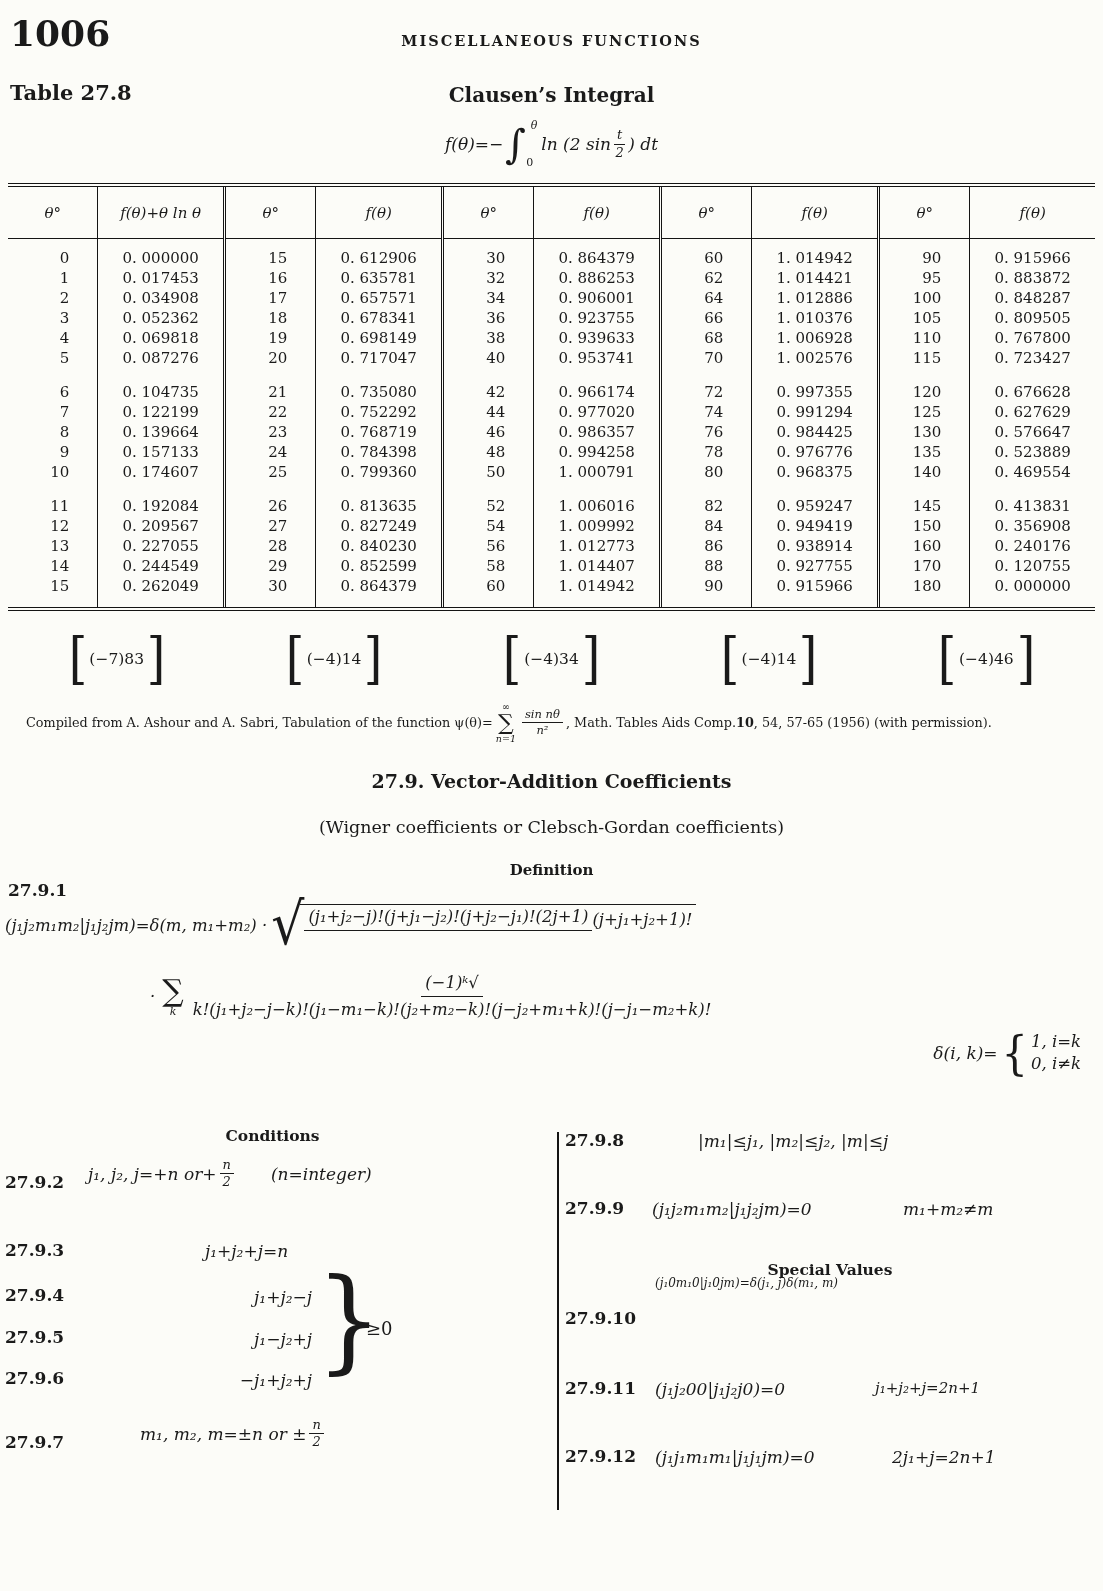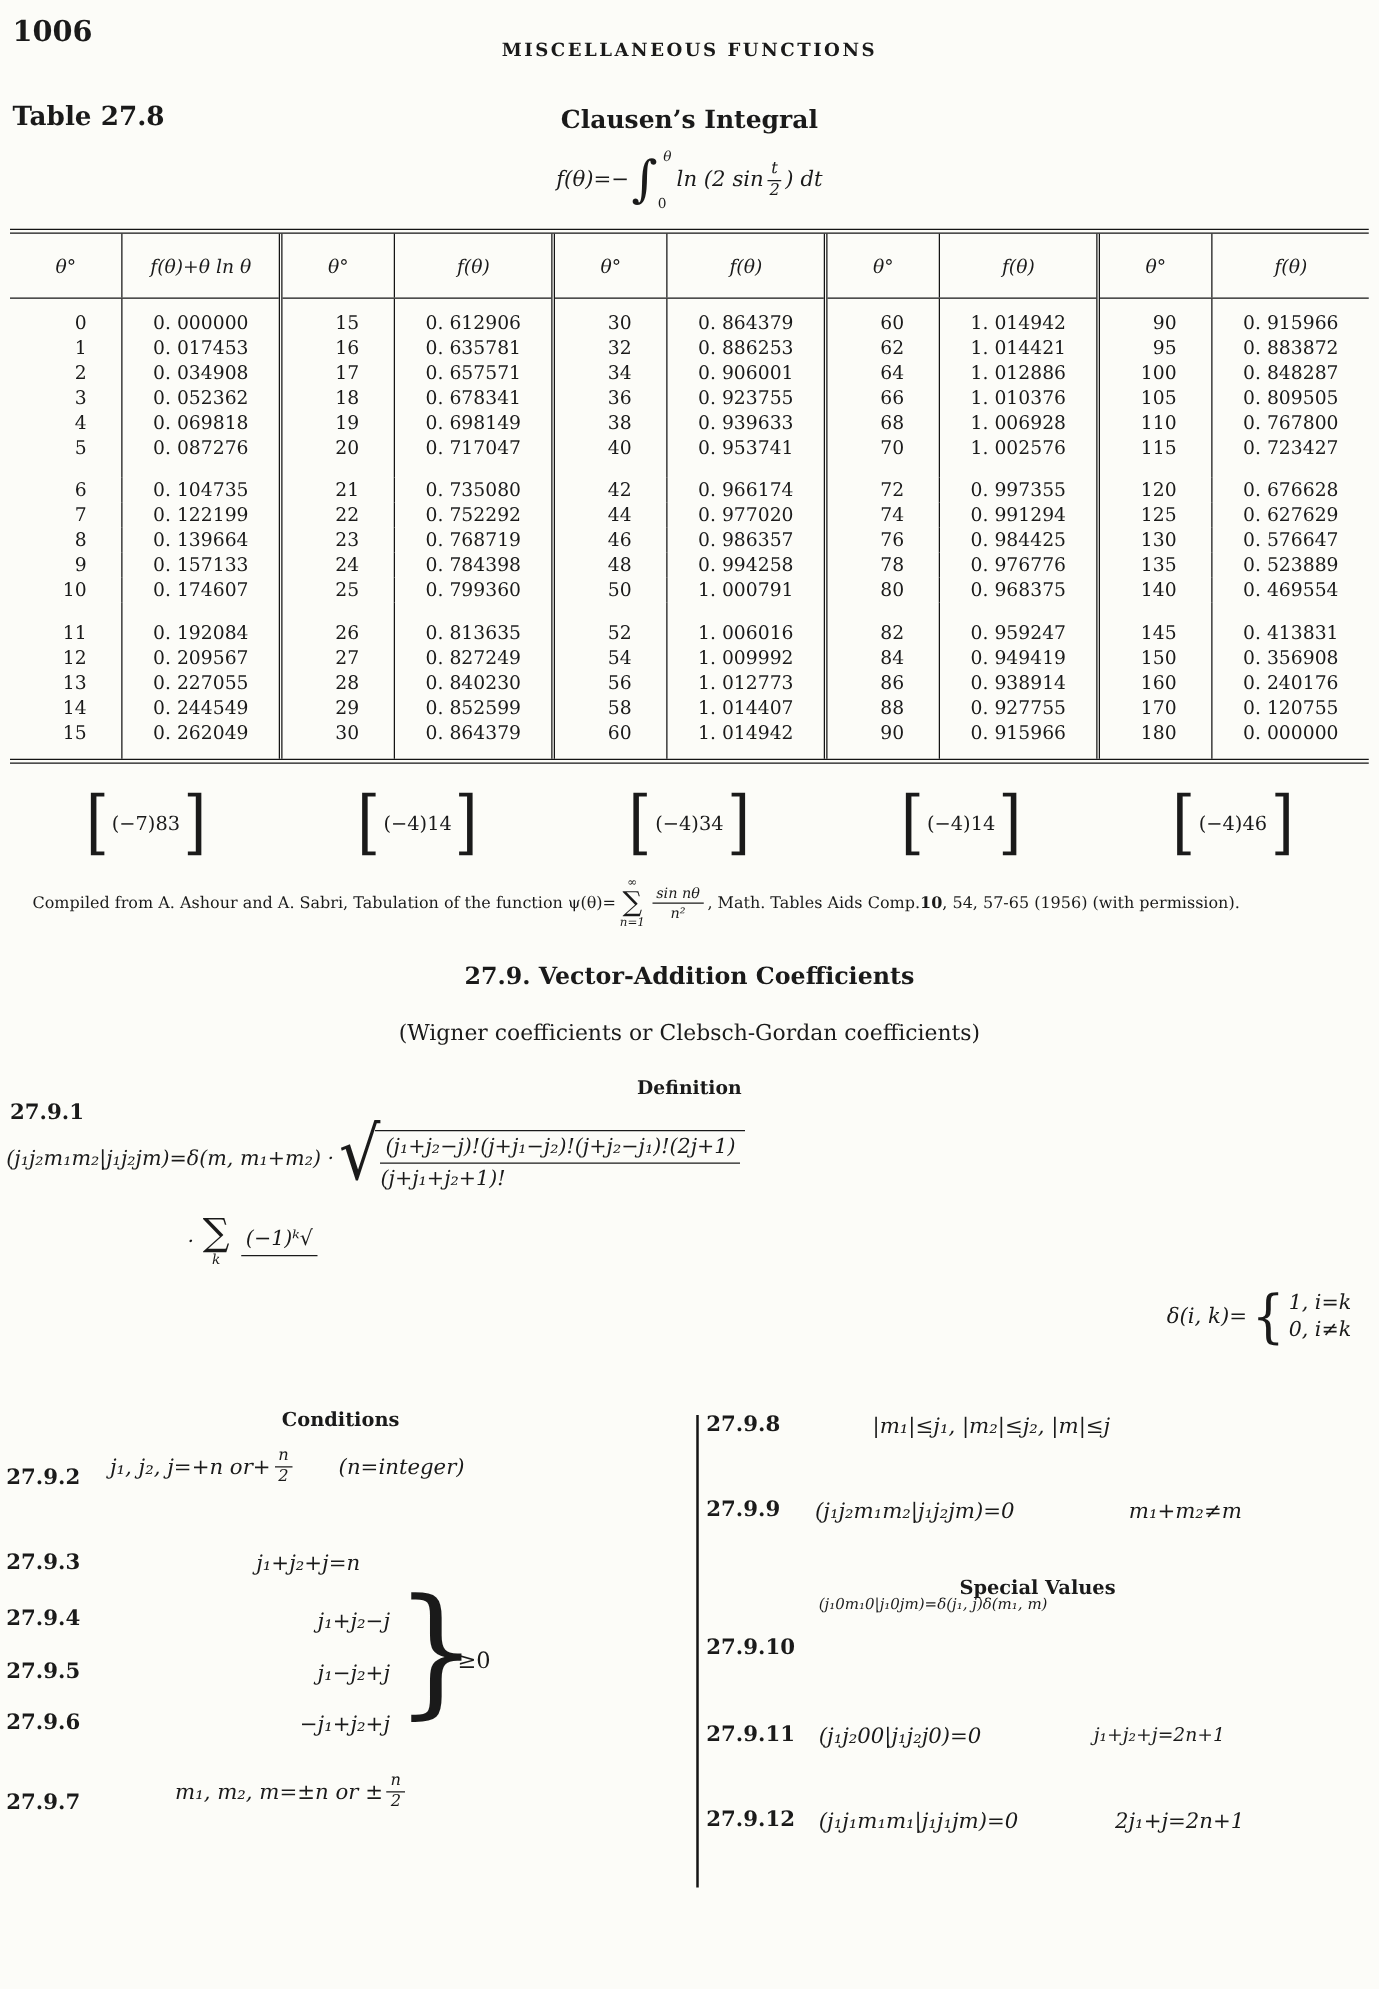--- a/index.html
+++ b/index.html
@@ -11,21 +11,21 @@
     font-family:"DejaVu Serif", serif;
     overflow:hidden;
   }
   .abs { position:absolute; }
   .center { text-align:center; width:100%; }
   .bold { font-weight:700; }
   .math { font-style:italic; }
   .rm { font-style:normal; }
 
   
-  #page-num { left:10px; top:12px; font-size:23px; font-weight:700; }
+  #page-num { left:10px; top:12px; font-size:36px; font-weight:700; }
   #running-head { top:32px; font-size:14.5px; font-weight:700; letter-spacing:2px; }
   #table-label { left:10px; top:80px; font-size:21px; font-weight:700; }
   #table-title { top:83px; font-size:20px; font-weight:700; }
 
   
   #clausen-formula { top:118px; width:100%; display:flex; justify-content:center; align-items:center; font-size:17px; height:52px; }
   .intwrap { position:relative; display:inline-block; width:26px; height:46px; margin:0 2px; }
   .intwrap .int { font-size:40px; line-height:46px; font-style:normal; }
   .intwrap .isup { position:absolute; right:-6px; top:-2px; font-size:11px; }
   .intwrap .isub { position:absolute; right:-2px; bottom:-2px; font-size:11px; font-style:normal; }
@@ -62,21 +62,21 @@
 
   
   #sec-heading { top:770px; font-size:19px; font-weight:700; }
   #sec-subheading { top:817px; font-size:17.5px; }
   #def-heading { top:861px; font-size:15px; font-weight:700; }
   #eq1-label { left:8px; top:880px; font-size:17px; font-weight:700; }
 
   #eq1-line1 { left:5px; top:900px; display:flex; align-items:center; font-size:16.5px; }
   .sqrt { display:inline-flex; align-items:flex-start; margin-left:4px; }
   .sqrt .rad { font-size:52px; line-height:1; font-style:normal; transform:scaleY(1.12); margin-right:-4px; margin-top:-2px; }
-  .sqrt .body { border-top:1.7px solid #1a1a1a; padding:2px 4px 0; margin-top:4px; display:flex; flex-direction:column; line-height:1.25; }
+  .sqrt .body { border-top:1.7px solid #1a1a1a; padding:2px 4px 0; margin-top:4px; display:flex; align-items:center; line-height:1.25; }
   .sqrt .body .bnum { border-bottom:1.3px solid #1a1a1a; padding:0 4px 2px; }
   .sqrt .body .bden { padding-top:2px; }
 
   #eq1-line2 { left:150px; top:972px; display:flex; align-items:center; font-size:16.5px; }
   #eq1-line2 .bigop .op { font-size:30px; }
   #eq1-line2 .bigop .lim { font-size:11px; }
   .bigfrac { display:inline-flex; flex-direction:column; align-items:center; line-height:1.35; margin-left:6px; }
   .bigfrac .fnum { border-bottom:1.4px solid #1a1a1a; padding:0 4px 2px; display:flex; align-items:center; }
   .bigfrac .fden { padding-top:2px; }
   .ov { text-decoration:overline; }
@@ -648,20 +648,21 @@
 <div class="abs math" id="eq1-line2">
   <span style="margin-right:4px">·</span>
   <span class="bigop">
     <span class="op">∑</span>
     <span class="lim">k</span>
   </span>
   <span class="bigfrac">
     <span class="fnum">
       <span>(−1)ᵏ√</span>
     </span>
+    <span class="fden">k!(j₁+j₂−j−k)!(j₁−m₁−k)!(j₂+m₂−k)!(j−j₂+m₁+k)!(j−j₁−m₂+k)!</span>
   </span>
 </div>
 
 <div class="abs math" id="delta-def">
   <span>δ(i, k)=</span>
   <span class="cbrace">{</span>
   <span class="dstack">
     <span>1, i=k</span>
     <span>0, i≠k</span>
   </span>

